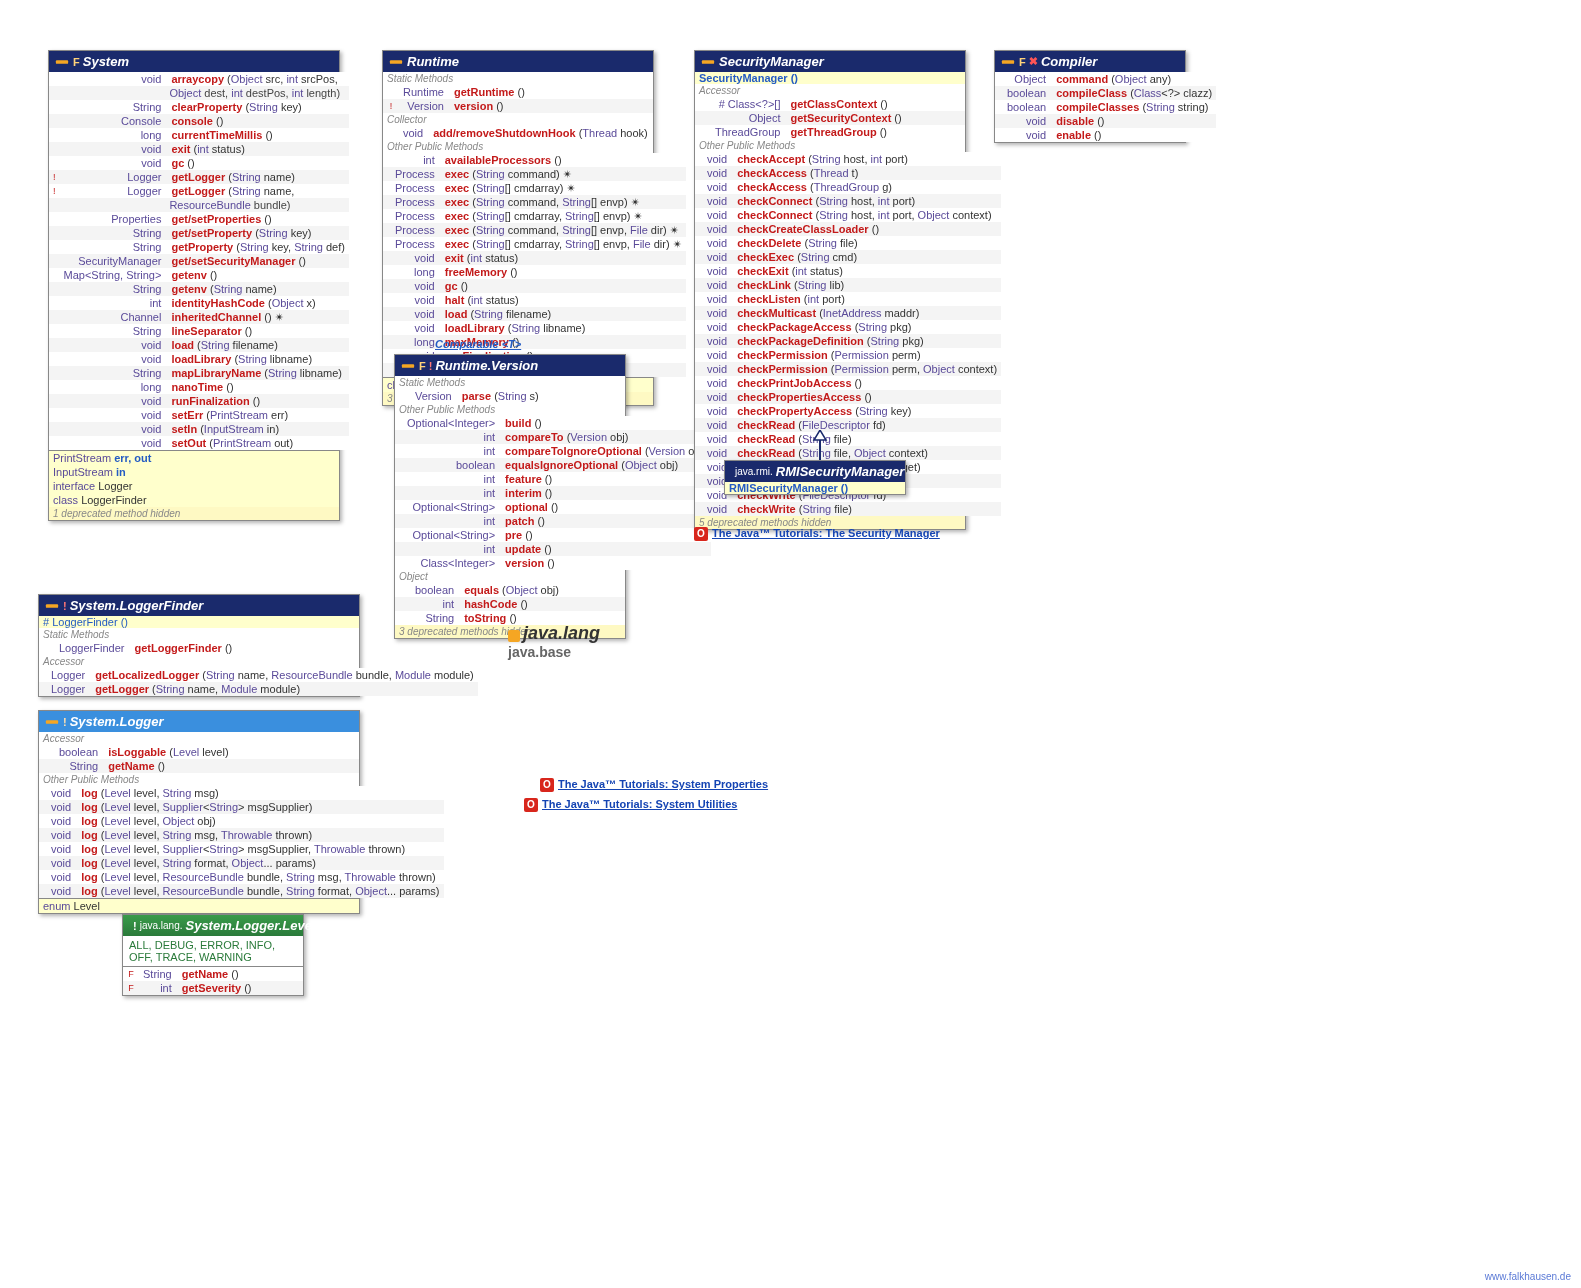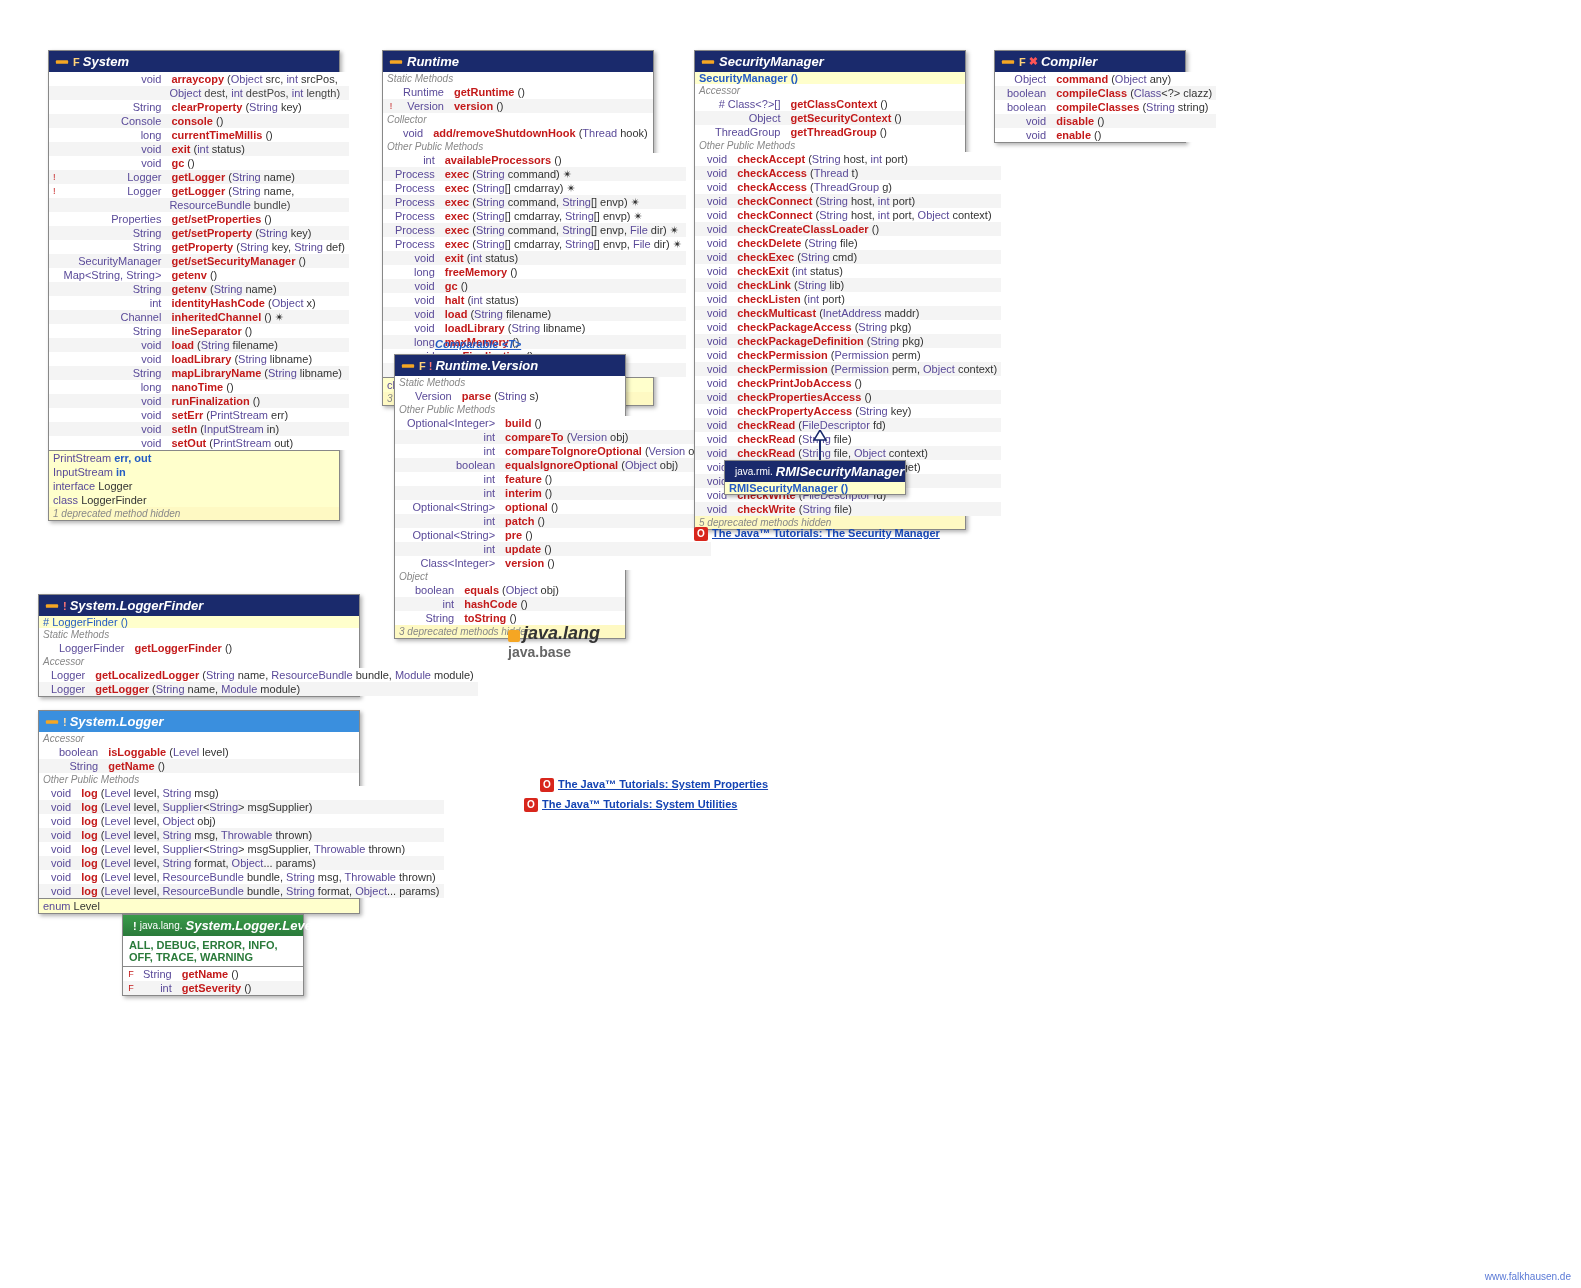--- a/index.html
+++ b/index.html
@@ -138,21 +138,21 @@
     font-size: 10px;
     color: #5b7ad6;
   }
   .solid-icon {
     display:inline-block; width:12px; height:12px; border-radius:2px;
   }
   .enum-body {
     padding:3px 6px;
     background:#fff;
     color:#2a7a3a;
-    font-weight:bold;
+    font-weight:normal;
   }
 </style>
 </head>
 <body>
 
 <div class="box" style="left:48px; top:50px; width:290px;">
   <div class="header">
     <span class="icon">
       <svg viewBox="0 0 16 16">
           <rect x="1" y="6" width="14" height="4" fill="#f5a623" rx="1"></rect>

